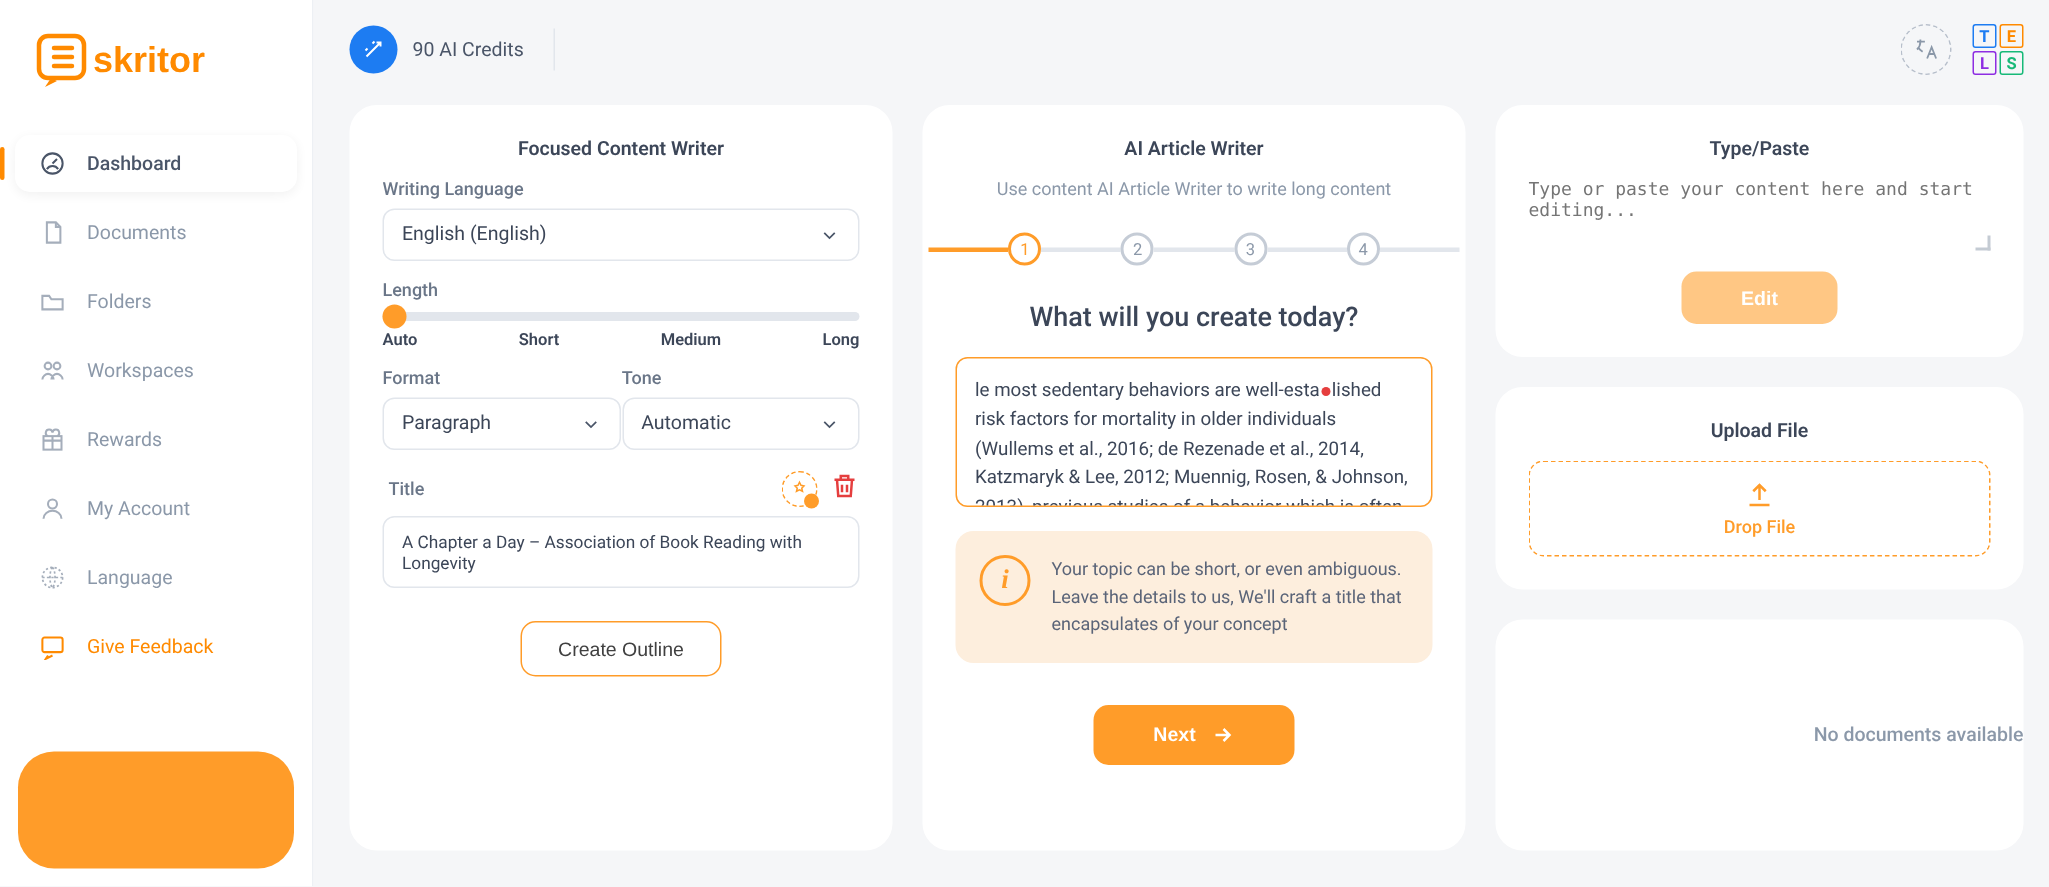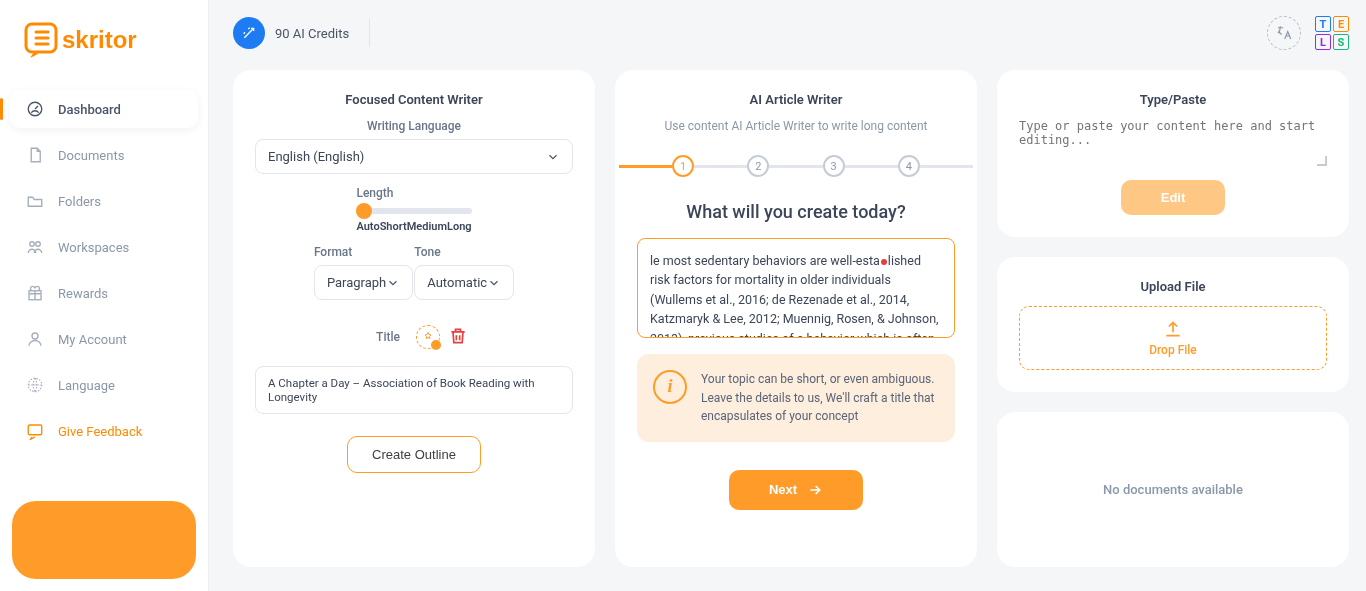--- a/index.html
+++ b/index.html
@@ -139,21 +139,20 @@
     background: #fff;
     border-radius: 18px;
     padding: 22px;
   }
 
   
   .panel-left {
     width: 362px;
     display: flex;
     flex-direction: column;
-    align-items: center;
   }
   .panel-title {
     text-align: center;
     font-weight: 600;
     color: #3c4658;
     margin-bottom: 12px;
     font-size: 13px;
   }
   .label { font-size: 12px; color: #6a7688; margin-bottom: 6px; font-weight: 500; }
   .select, .input {
@@ -291,21 +290,21 @@
     padding: 12px;
     text-align:center;
     color:#ff9c29;
     font-size:12px;
     font-weight:500;
     margin-top: 10px;
   }
   .upload-box svg { display:block; margin:0 auto 4px auto; }
   .no-docs {
     background:#fff; border-radius:18px;
-    flex:1; display:flex; align-items:center; justify-content:center;
+    flex:1; display:flex; align-items:center; justify-content:flex-end;
     color:#8b98a9; font-size:13px; font-weight:500;
   }
 </style>
 </head>
 <body>
 
 <aside class="sidebar">
   <div class="logo">
     <svg width="160" height="40" viewBox="0 0 160 40">
       <rect x="2" y="4" width="30" height="28" rx="6" fill="none" stroke="#ff8a00" stroke-width="3"></rect>
@@ -444,21 +443,21 @@
           <div class="select">
             <span>Automatic</span>
             <svg class="chev" width="14" height="14" viewBox="0 0 24 24" fill="none" stroke="currentColor" stroke-width="2">
                 <path d="M6 9l6 6 6-6"></path>
               </svg>
           </div>
         </div>
       </div>
 
       <div class="title-row">
-        <div class="label" style="margin:16px">Title</div>
+        <div class="label" style="margin:4px">Title</div>
         <div class="icon-btns">
           <span class="dashed-icon">
             <svg width="12" height="12" viewBox="0 0 24 24" fill="none" stroke="#ff9c29" stroke-width="2">
                 <path d="M12 3l2 4 4 1-3 3 1 4-4-2-4 2 1-4-3-3 4-1z"></path>
               </svg>
           </span>
           <span>
             <svg width="20" height="20" viewBox="0 0 24 24" fill="none" stroke="#e53e3e" stroke-width="2">
                 <path d="M4 7h16M9 7V4h6v3M6 7l1 13h10l1-13M10 11v6M14 11v6"></path>
               </svg>

